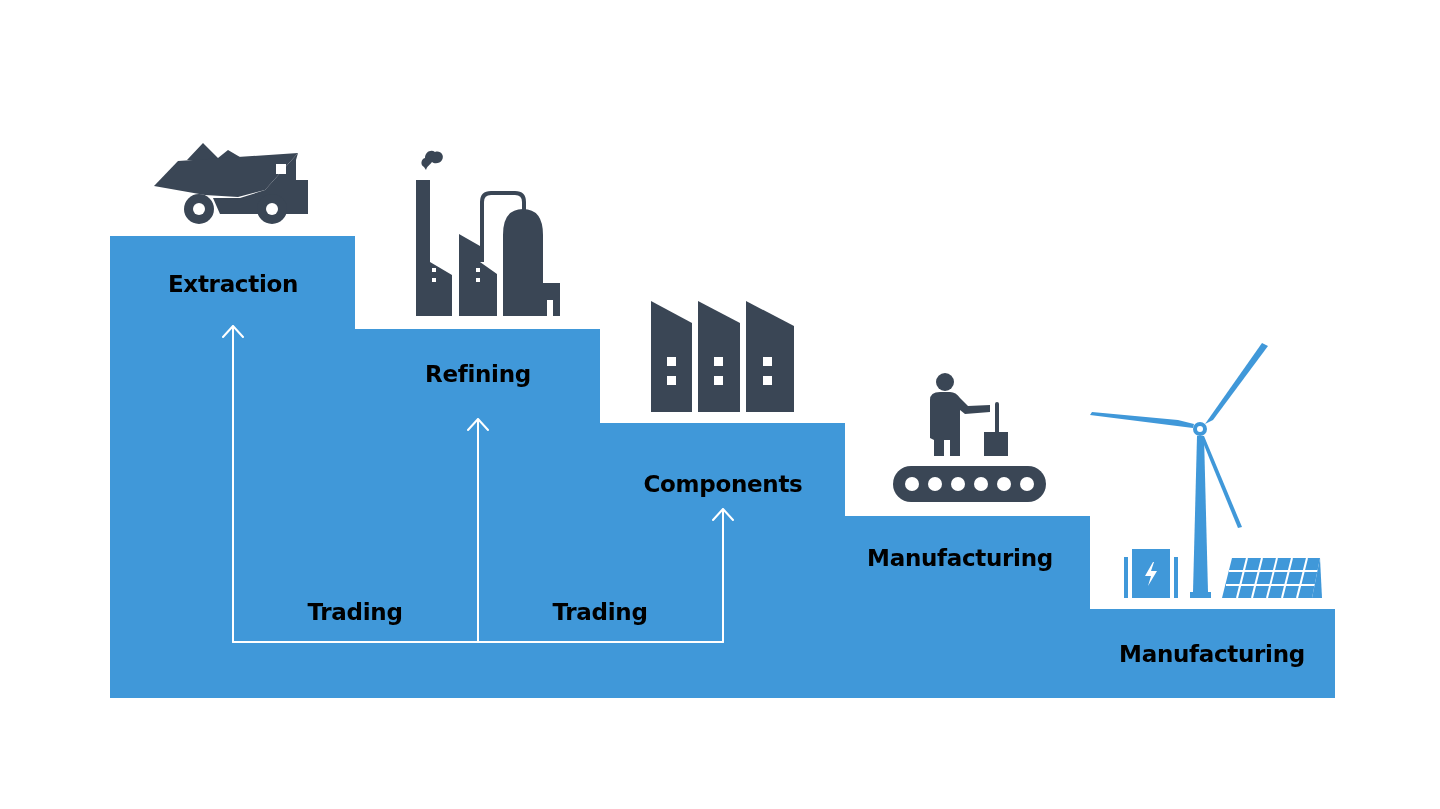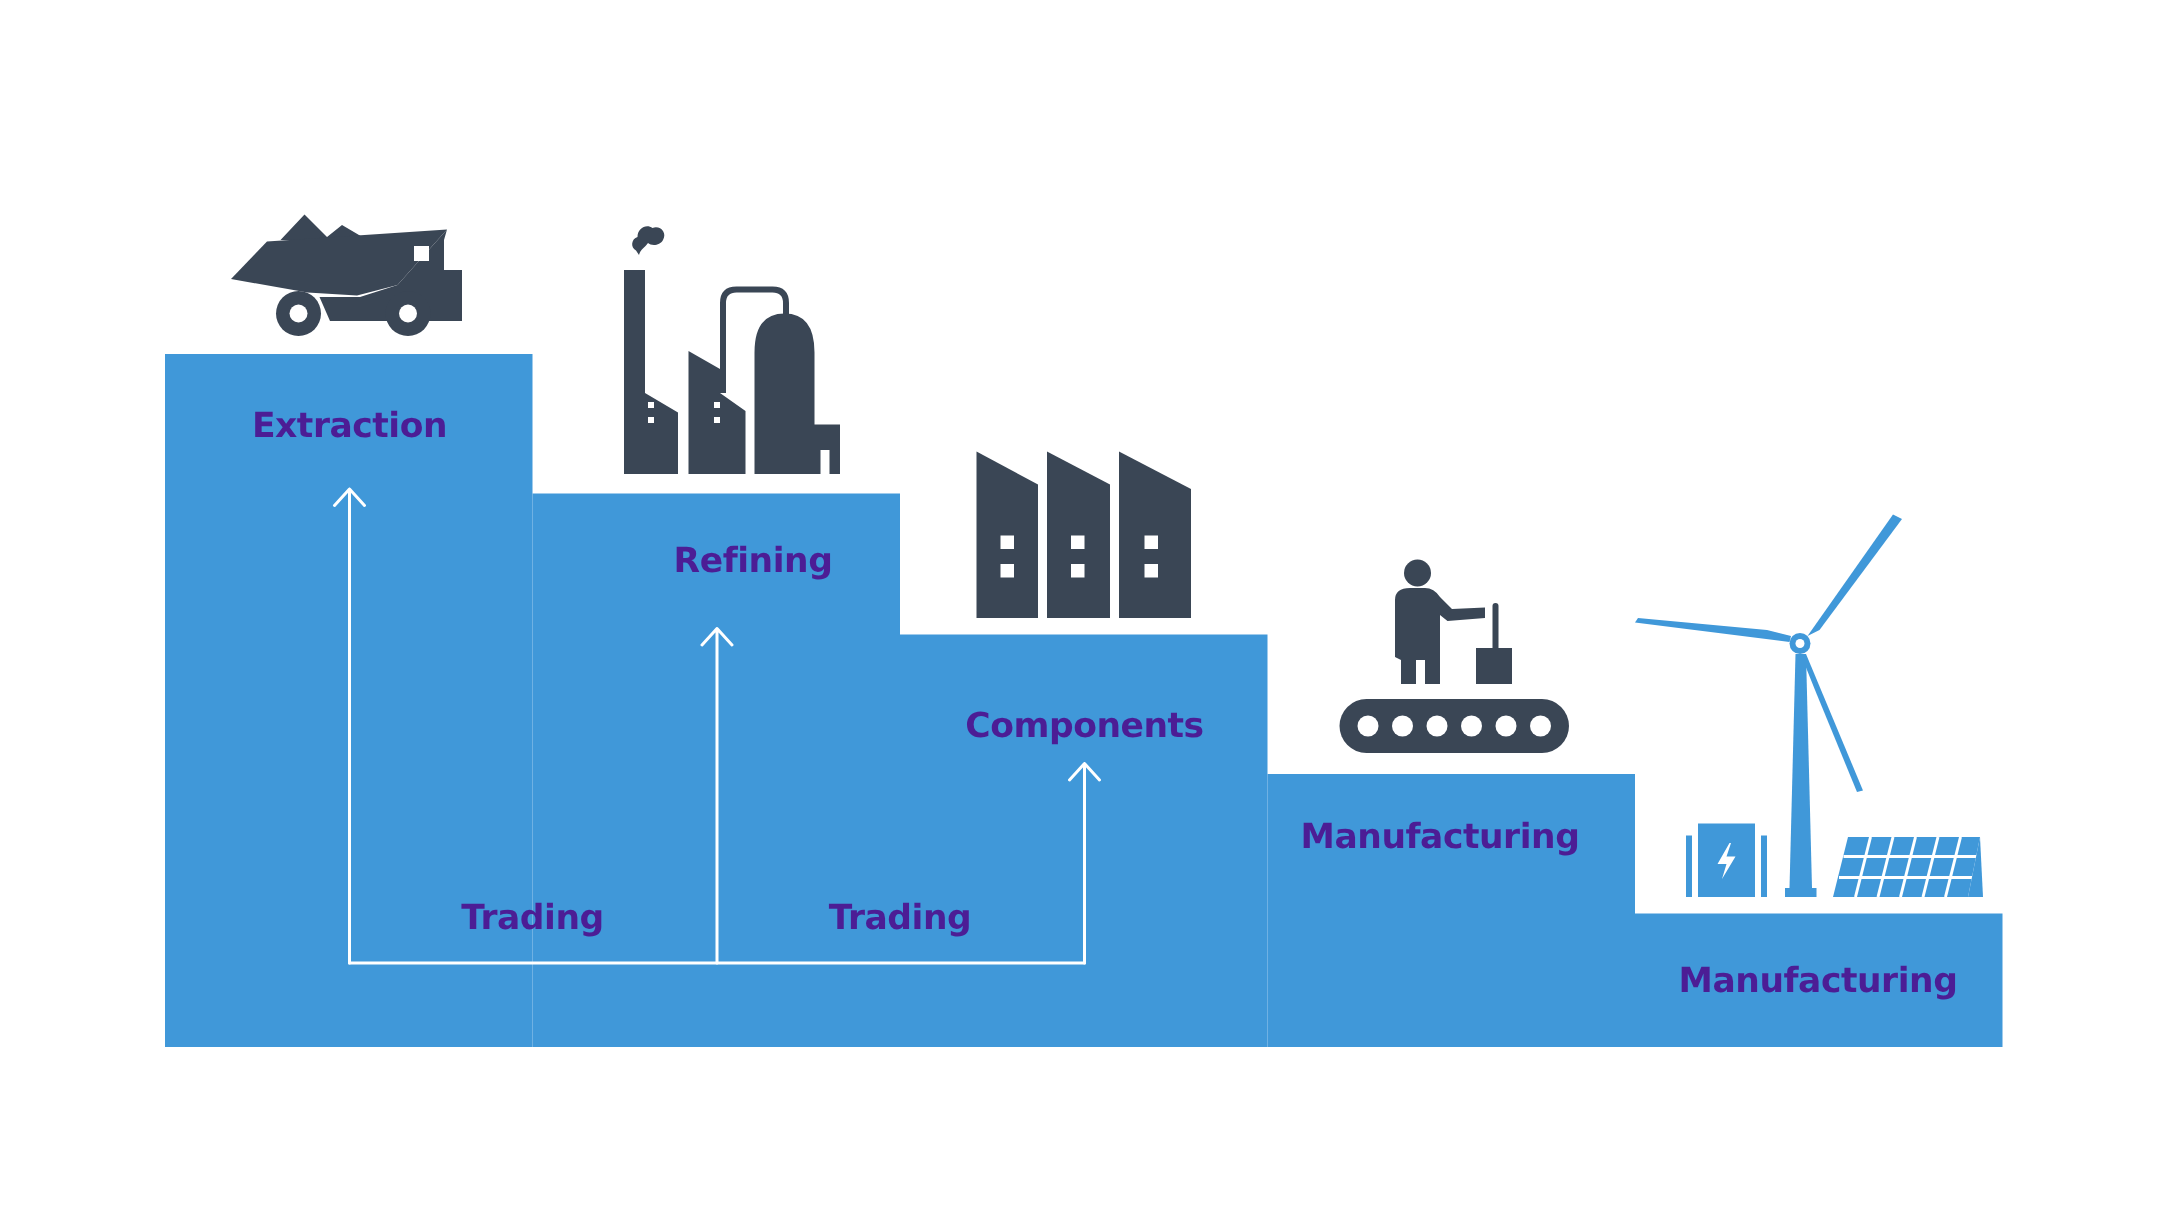--- a/index.html
+++ b/index.html
@@ -1,18 +1,18 @@
 <!DOCTYPE html>
 <html><head>
 <meta charset="utf-8">
 <style>
   html, body { margin: 0; padding: 0; background: #ffffff; }
   body { width: 1440px; height: 809px; position: relative; overflow: hidden; font-family: "DejaVu Sans", sans-serif; }
   .step { position: absolute; background: #4098d9; }
-  .label { position: absolute; color: #4c1d95; font-weight: bold; font-size: 23px; letter-spacing: -0.3px; text-align: center; white-space: nowrap; transform: translateX(-50%); }
+  .label { position: absolute; color: #000000; font-weight: bold; font-size: 23px; letter-spacing: -0.3px; text-align: center; white-space: nowrap; transform: translateX(-50%); }
   svg.overlay { position: absolute; left: 0; top: 0; }
 </style>
 </head>
 <body>
 
 <div class="step" style="left:110px; top:236px; width:245px; height:462px;"></div>
 <div class="step" style="left:355px; top:329px; width:245px; height:369px;"></div>
 <div class="step" style="left:600px; top:423px; width:245px; height:275px;"></div>
 <div class="step" style="left:845px; top:516px; width:245px; height:182px;"></div>
 <div class="step" style="left:1090px; top:609px; width:245px; height:89px;"></div>
@@ -20,21 +20,21 @@
 <svg class="overlay" width="1440" height="809">
   <g stroke="#ffffff" stroke-width="2" fill="none" stroke-linecap="round" stroke-linejoin="round">
     <path d="M233,642 L723,642"></path>
     <path d="M233,642 L233,326 M223,337 L233,326 L243,337"></path>
     <path d="M478,642 L478,419 M468,430 L478,419 L488,430"></path>
     <path d="M723,642 L723,509 M713,520 L723,509 L733,520"></path>
   </g>
 </svg>
 
 <div class="label" style="left:233px; top:271px;">Extraction</div>
-<div class="label" style="left:478px; top:361px;margin-left:24px;">Refining</div>
+<div class="label" style="left:478px; top:361px;">Refining</div>
 <div class="label" style="left:723px; top:471px;">Components</div>
 <div class="label" style="left:960px; top:545px;">Manufacturing</div>
 <div class="label" style="left:1212px; top:641px;">Manufacturing</div>
 <div class="label" style="left:355px; top:599px;">Trading</div>
 <div class="label" style="left:600px; top:599px;">Trading</div>
 
 <svg class="overlay" width="1440" height="809">
 
   <g fill="#3a4655">
     <polygon points="187,160 203,143 218,158 228,150 245,160"></polygon>

